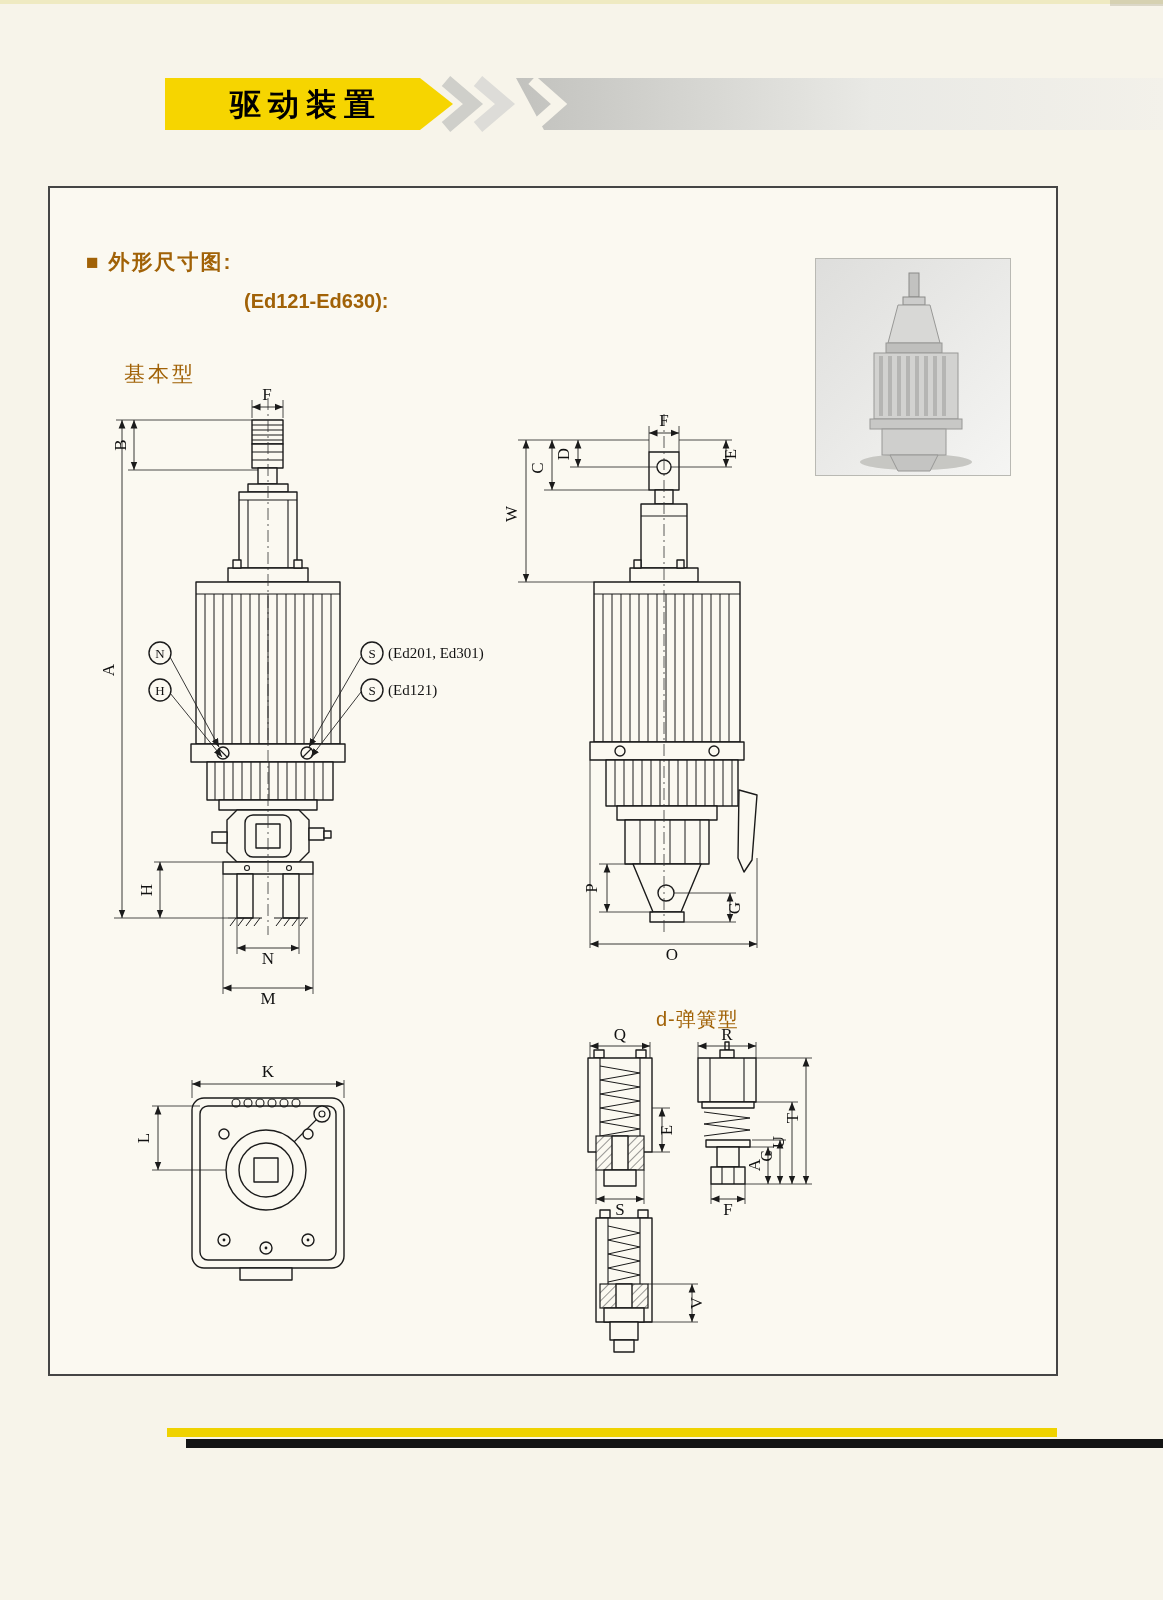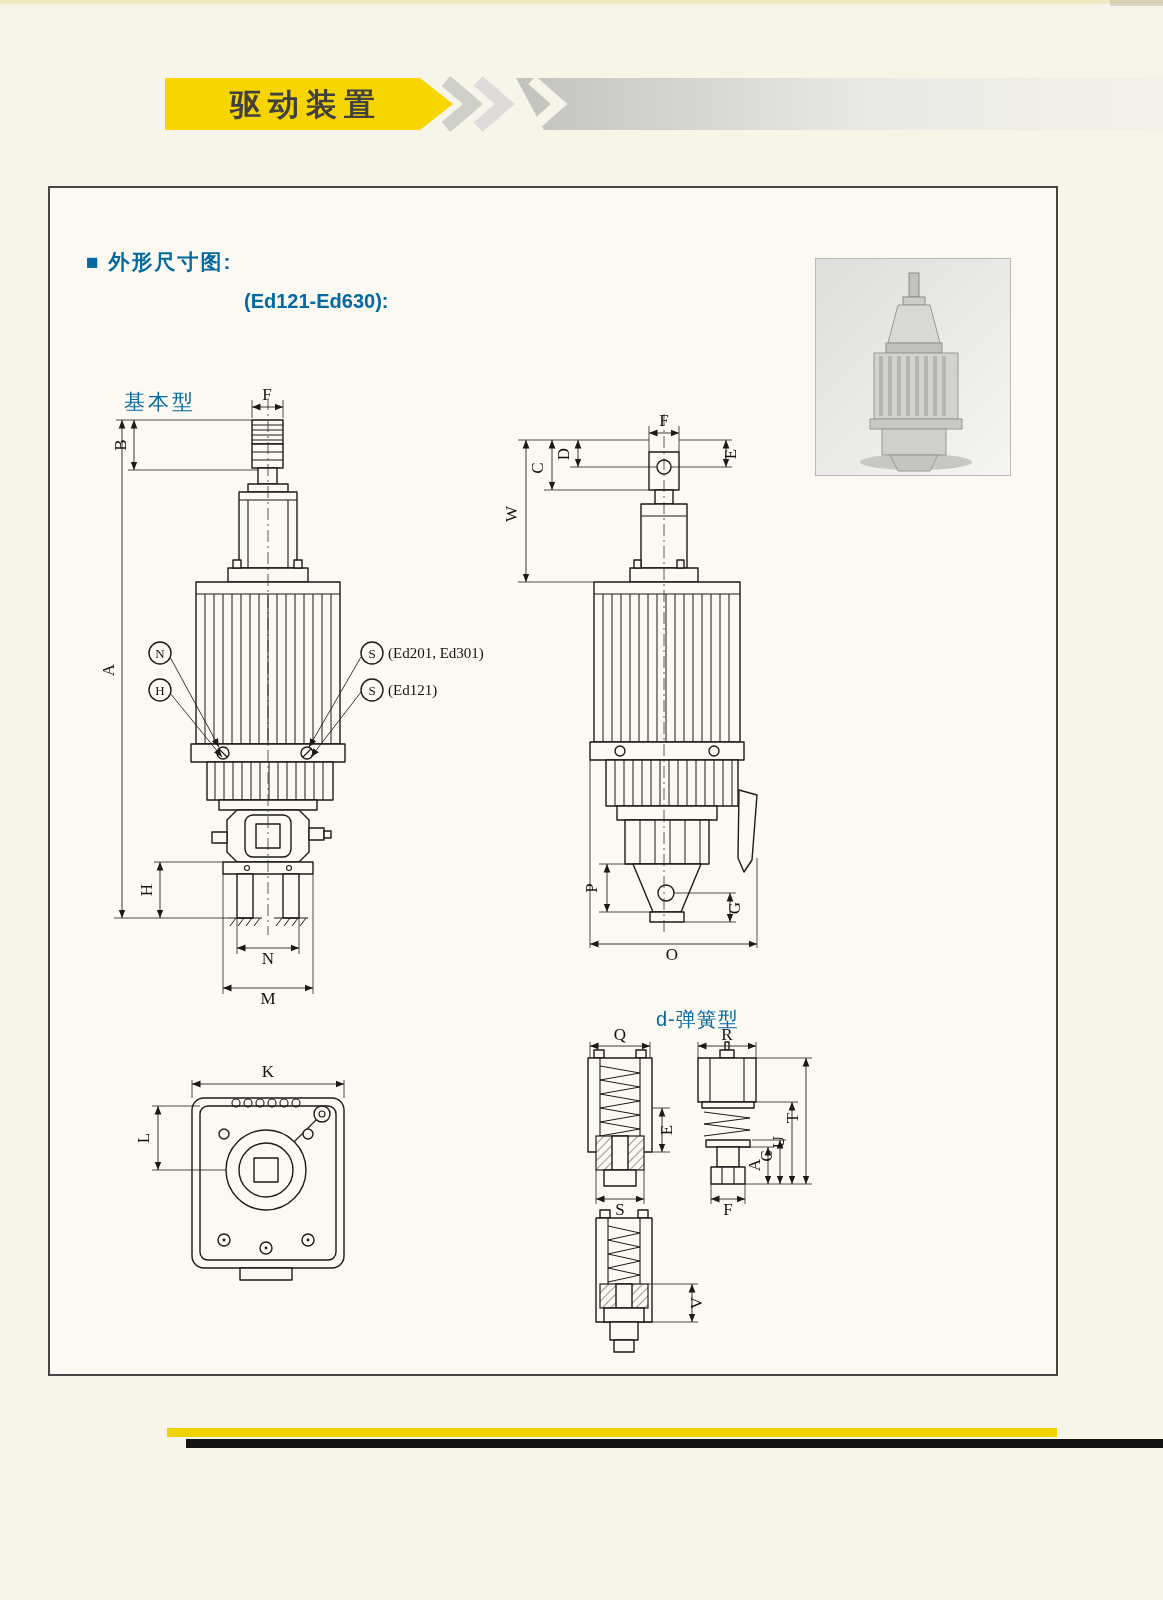--- a/index.html
+++ b/index.html
@@ -4,27 +4,27 @@
 <style>
   * { margin:0; padding:0; box-sizing:border-box; }
   html,body { background:#6b6b66; }
   body { font-family:"Liberation Sans", sans-serif; }
   .page { position:relative; width:1163px; height:1600px; margin:0 auto;
           background:#f7f4ea; overflow:hidden; }
   .content-box { position:absolute; left:48px; top:186px; width:1010px; height:1190px;
           border:2px solid #454545; background:#fbf9f1; }
   .photo { position:absolute; left:815px; top:258px; width:196px; height:218px;
           border:1px solid #b9b9b3; background:linear-gradient(135deg,#dededc,#f5f5f3); }
-  .heading { position:absolute; color:#0369a1; white-space:nowrap; }
+  .heading { position:absolute; color:#a16207; white-space:nowrap; }
   .h-main   { left:86px;  top:248px;  font-size:21px; font-weight:700; letter-spacing:2px; }
   .h-model  { left:244px; top:290px;  font-size:20px; font-weight:700; }
-  .h-basic  { left:124px; top:360px;  font-size:21px; letter-spacing:3px;margin-top:28px; }
+  .h-basic  { left:124px; top:360px;  font-size:21px; letter-spacing:3px; }
   .h-spring { left:612px; top:1006px; font-size:20px; letter-spacing:1px;margin-left:44px; }
   .banner-title { position:absolute; left:175px; top:84px; width:262px; text-align:center;
-          font-size:31px; font-weight:700; letter-spacing:7px; color:#404040; }
+          font-size:31px; font-weight:700; letter-spacing:7px; color:#000000; }
   svg.overlay { position:absolute; left:0; top:0; width:1163px; height:1600px; pointer-events:none; }
   
   .ol  { fill:#fbf9f1; stroke:#1b1b1b; stroke-width:1.4; stroke-linejoin:round; }
   .ln  { fill:none; stroke:#1b1b1b; stroke-width:1.1; }
   .fin { fill:none; stroke:#1b1b1b; stroke-width:1; }
   .dim { fill:none; stroke:#222; stroke-width:0.9; }
   .ext { fill:none; stroke:#222; stroke-width:0.8; }
   .cl  { fill:none; stroke:#333; stroke-width:0.8; stroke-dasharray:12 4 2 4; }
   .hat { fill:url(#hatch); stroke:#1b1b1b; stroke-width:1.2; }
   text.dlab { font-family:"Liberation Serif",serif; font-size:17px; fill:#111; text-anchor:middle; }

